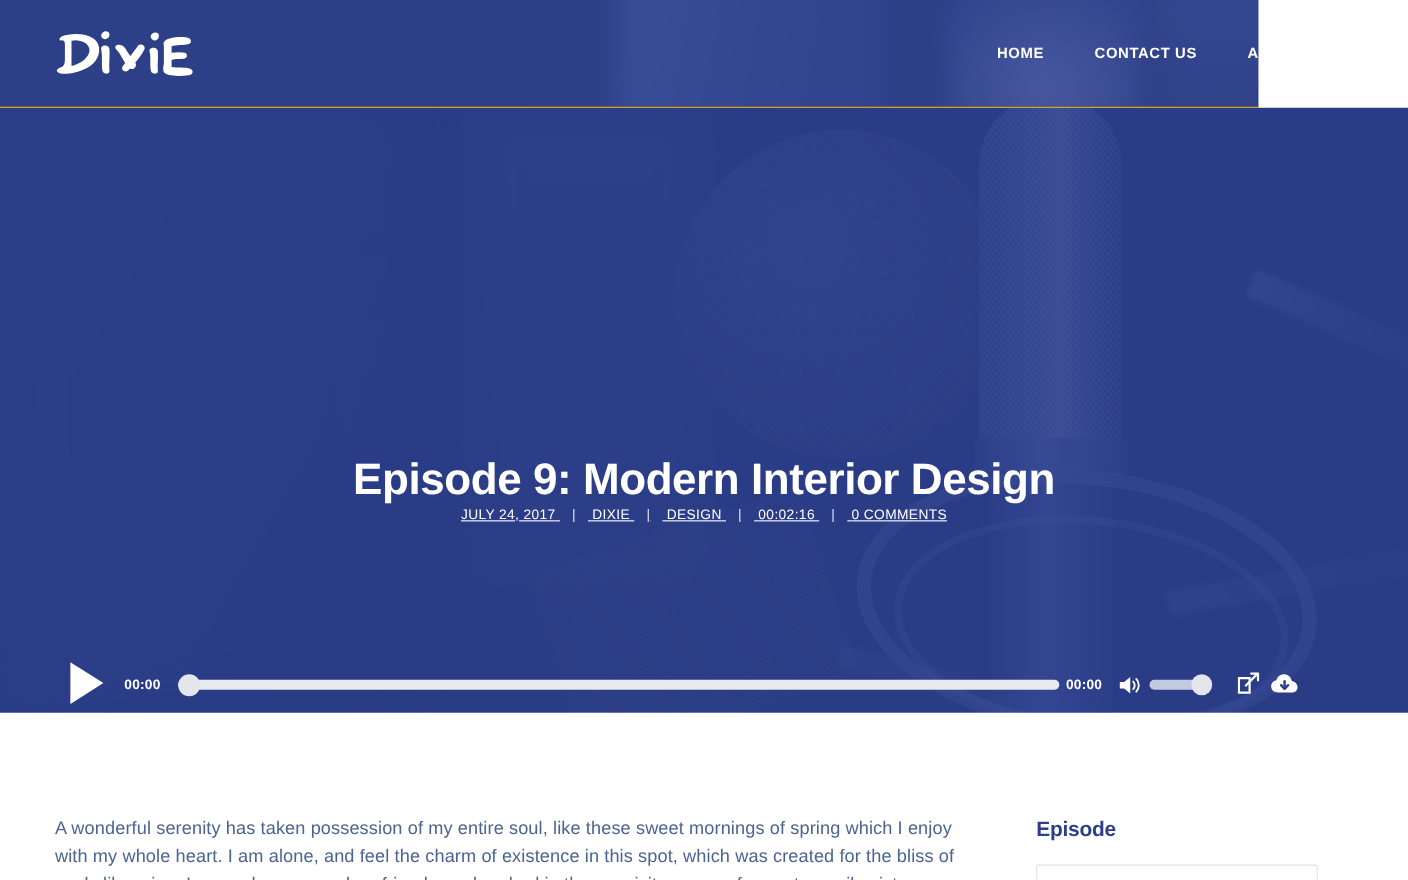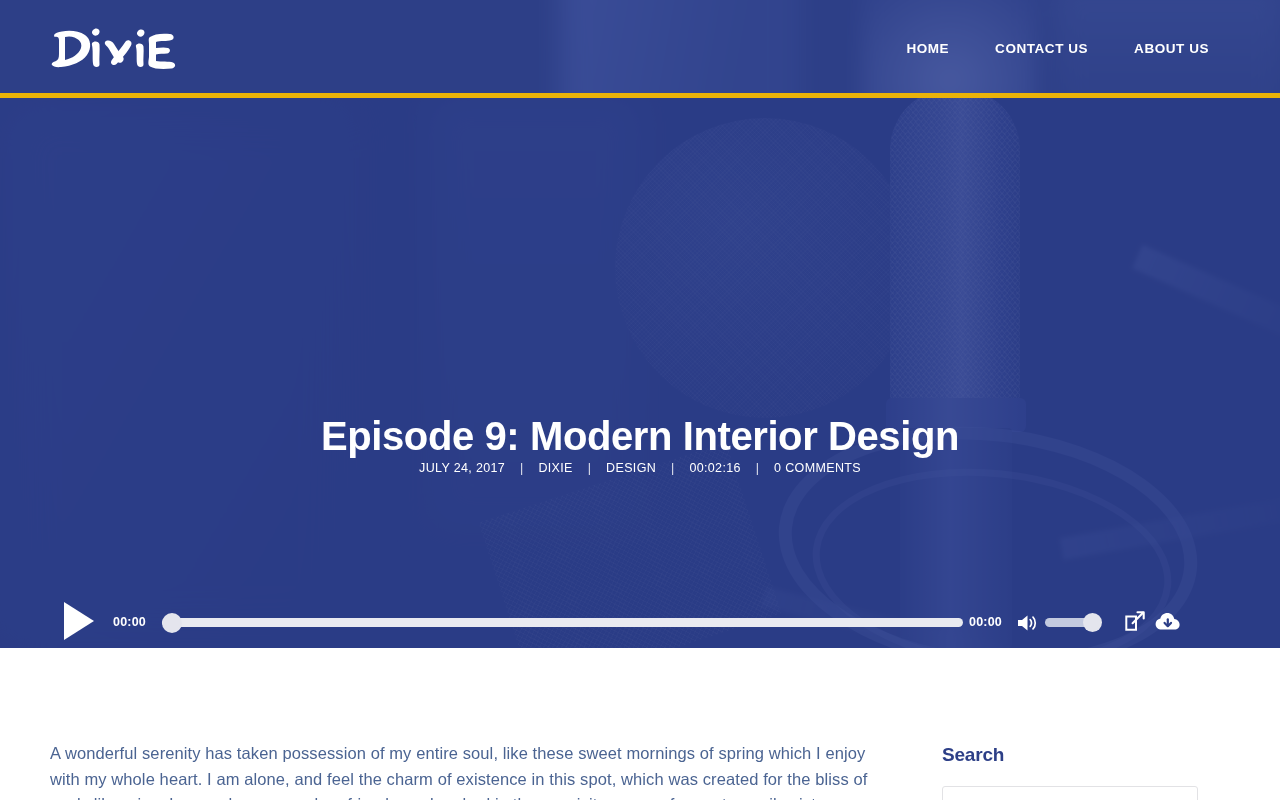--- a/index.html
+++ b/index.html
@@ -4,23 +4,23 @@
 <style>
   * { margin:0; padding:0; box-sizing:border-box; }
   html, body {
     width:1280px; height:800px; overflow:hidden;
     font-family:"Liberation Sans", sans-serif;
     background:#ffffff;
   }
 
   
   .site-header{
-    position:absolute; top:0; left:0; width:1280px; height:98px;
+    position:absolute; top:0; left:0; width:1144px; height:98px;
     background:#2d3f87;
-    border-bottom:5px solid #eab308;
+    border-bottom:1px solid #eab308;
     z-index:30;
   }
   .header-bg{
     position:absolute; inset:0; overflow:hidden; opacity:.30;
   }
   .header-bg .hb1{
     position:absolute; left:560px; top:-40px; width:240px; height:180px;
     background:linear-gradient(100deg,#5b6fc0 0%,#3f52a0 70%);
     filter:blur(14px);
   }
@@ -162,20 +162,21 @@
     font-size:40px;
     font-weight:bold;
     letter-spacing:-0.4px;
   }
   .hero-meta{
     position:absolute; top:363px; left:0; width:1280px;
     text-align:center;
     color:#ffffff;
     font-size:12.5px;
     letter-spacing:.35px;
+    text-decoration:underline;
   }
   .hero-meta .sep{ padding:0 11px; opacity:.85; }
   .hero-meta .meta-item{ cursor:default; }
 
   
   .player{
     position:absolute; left:0; top:495px; width:1280px; height:62px;
     z-index:8;
   }
   .play-btn{
@@ -382,17 +383,17 @@
   </div>
 </section>
 
 <main class="content">
   <article class="article">
     <p>A wonderful serenity has taken possession of my entire soul, like these sweet mornings of spring which I enjoy with my whole heart. I am alone, and feel the charm of existence in this spot, which was created for the bliss of souls like mine. I am so happy, my dear friend, so absorbed in the exquisite sense of mere tranquil existence.</p>
   </article>
 
   <aside class="sidebar">
     <div>
-      <h3 class="widget-title">Search</h3>
+      <h3 class="widget-title">Episode</h3>
       <input class="search-input" type="text" placeholder="" style="">
     </div>
   </aside>
 </main>
 
 </body></html>

